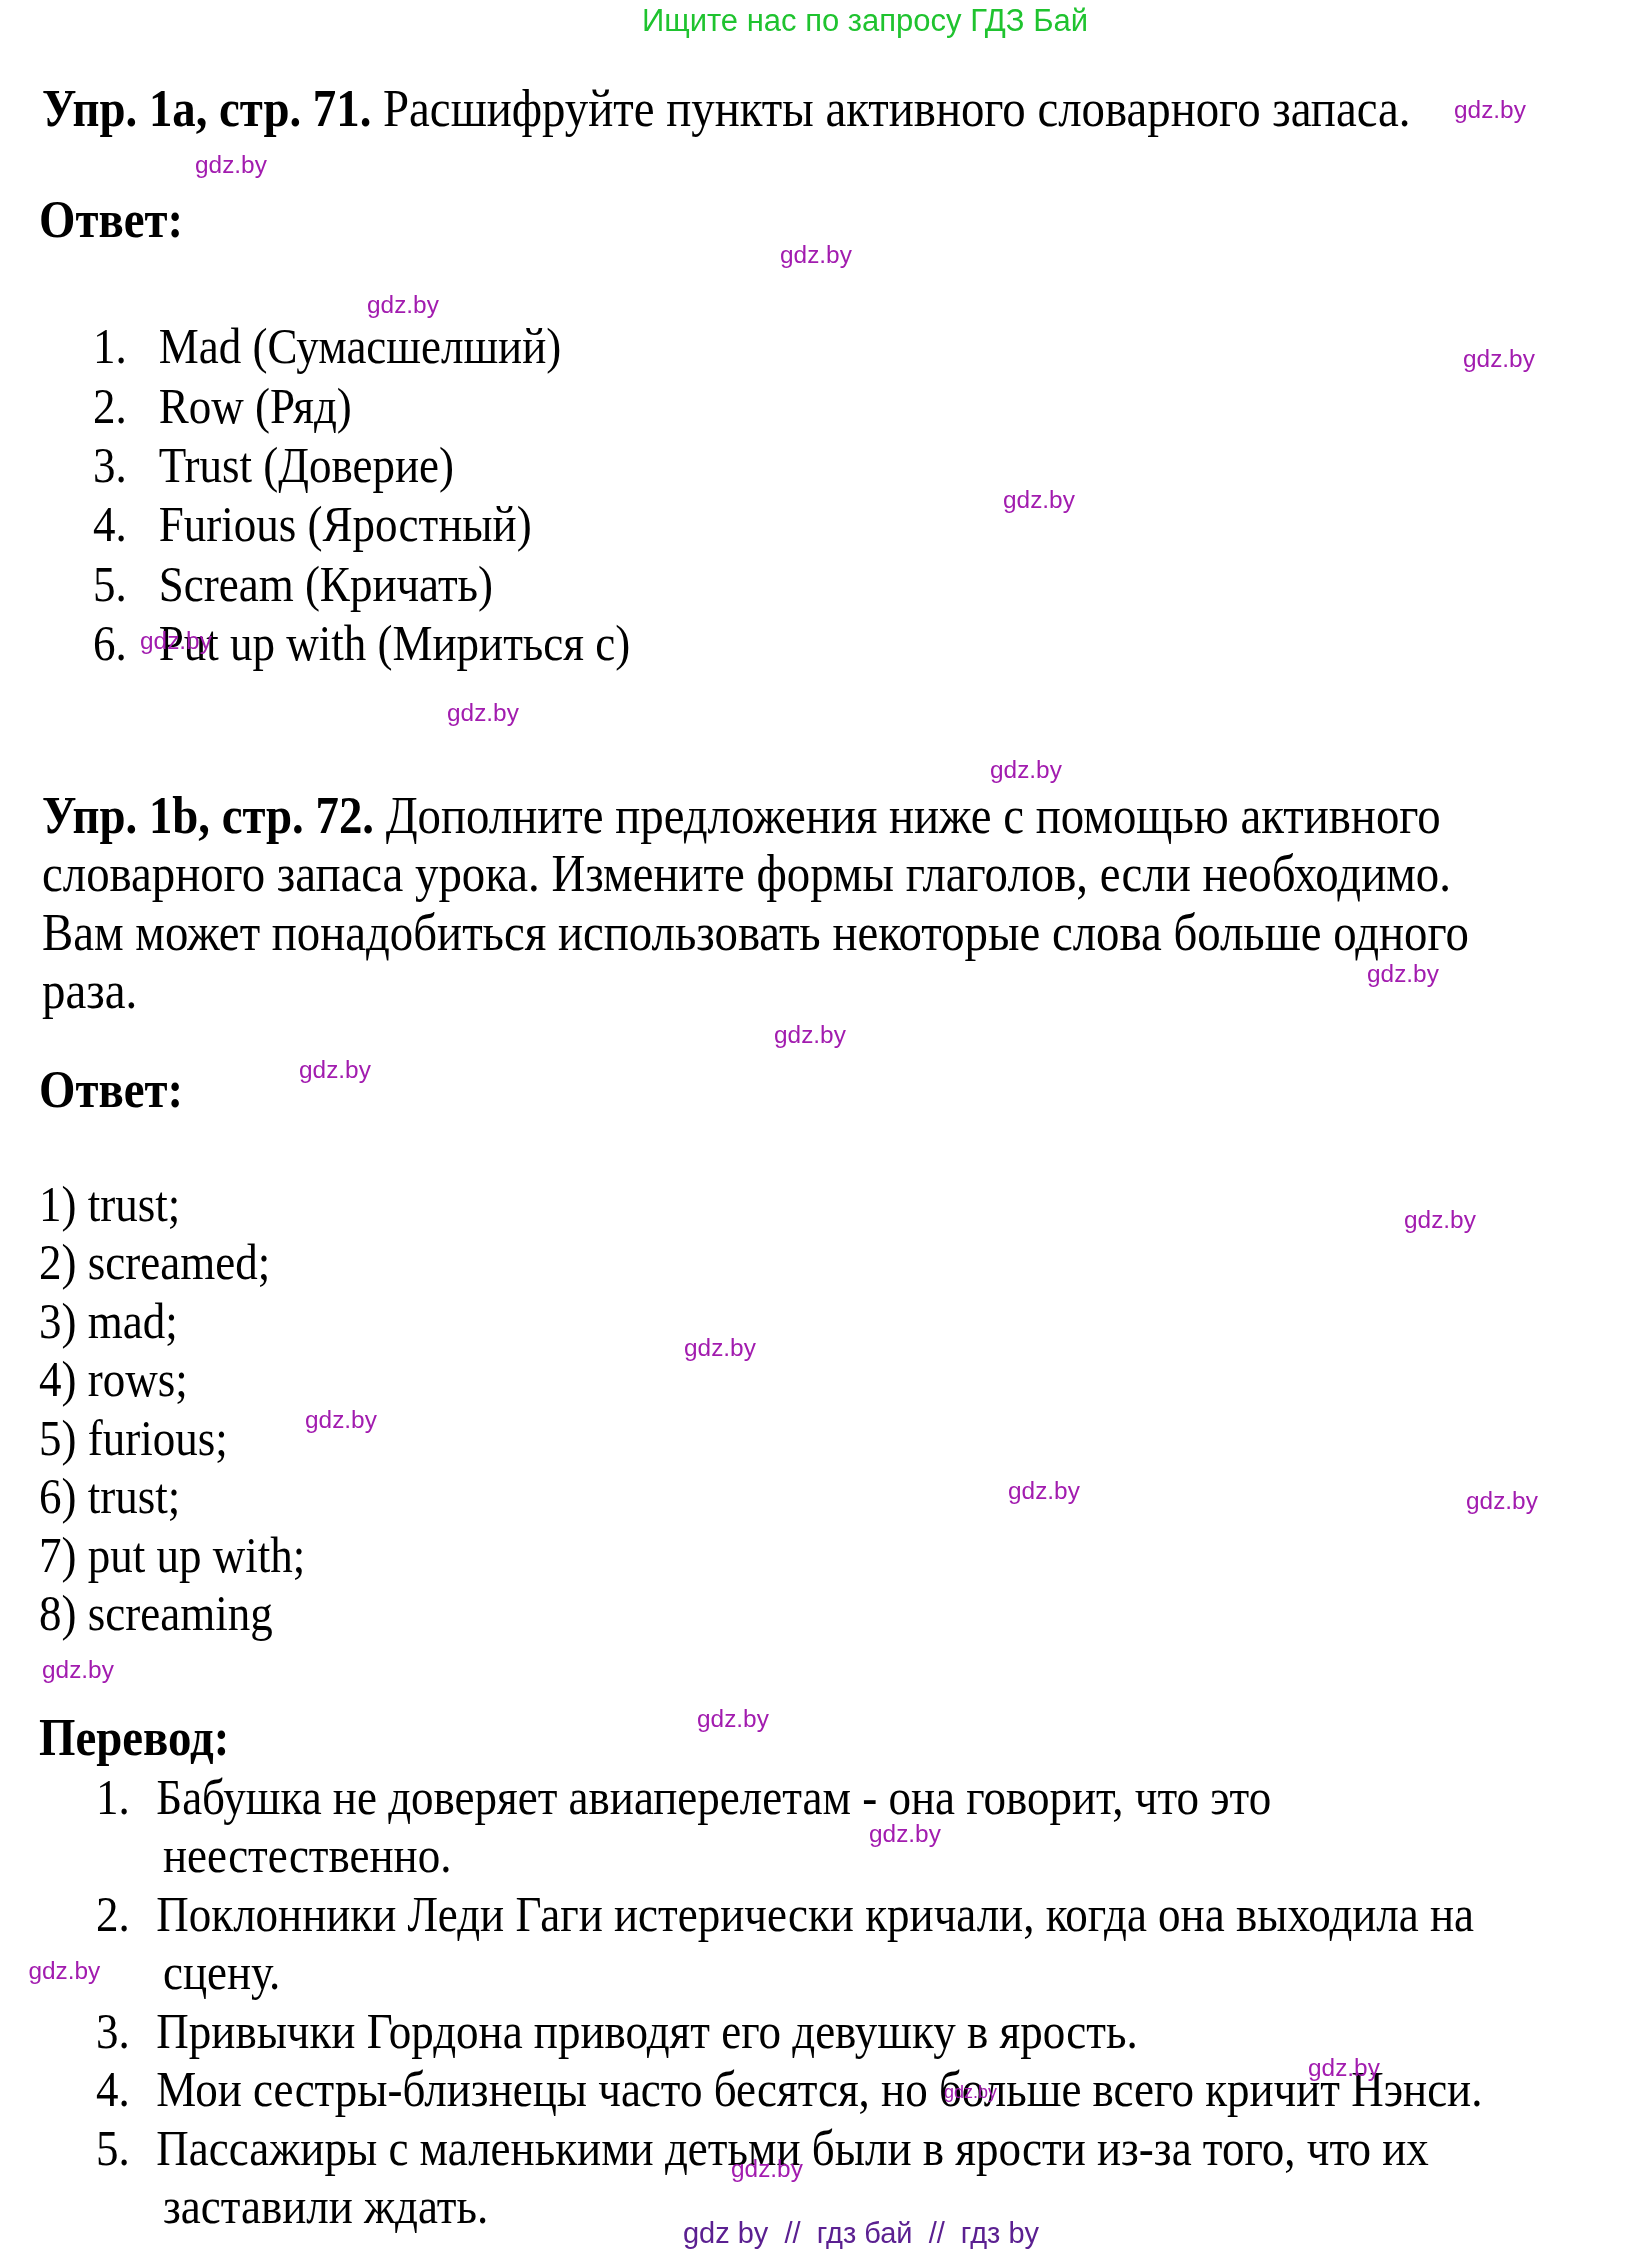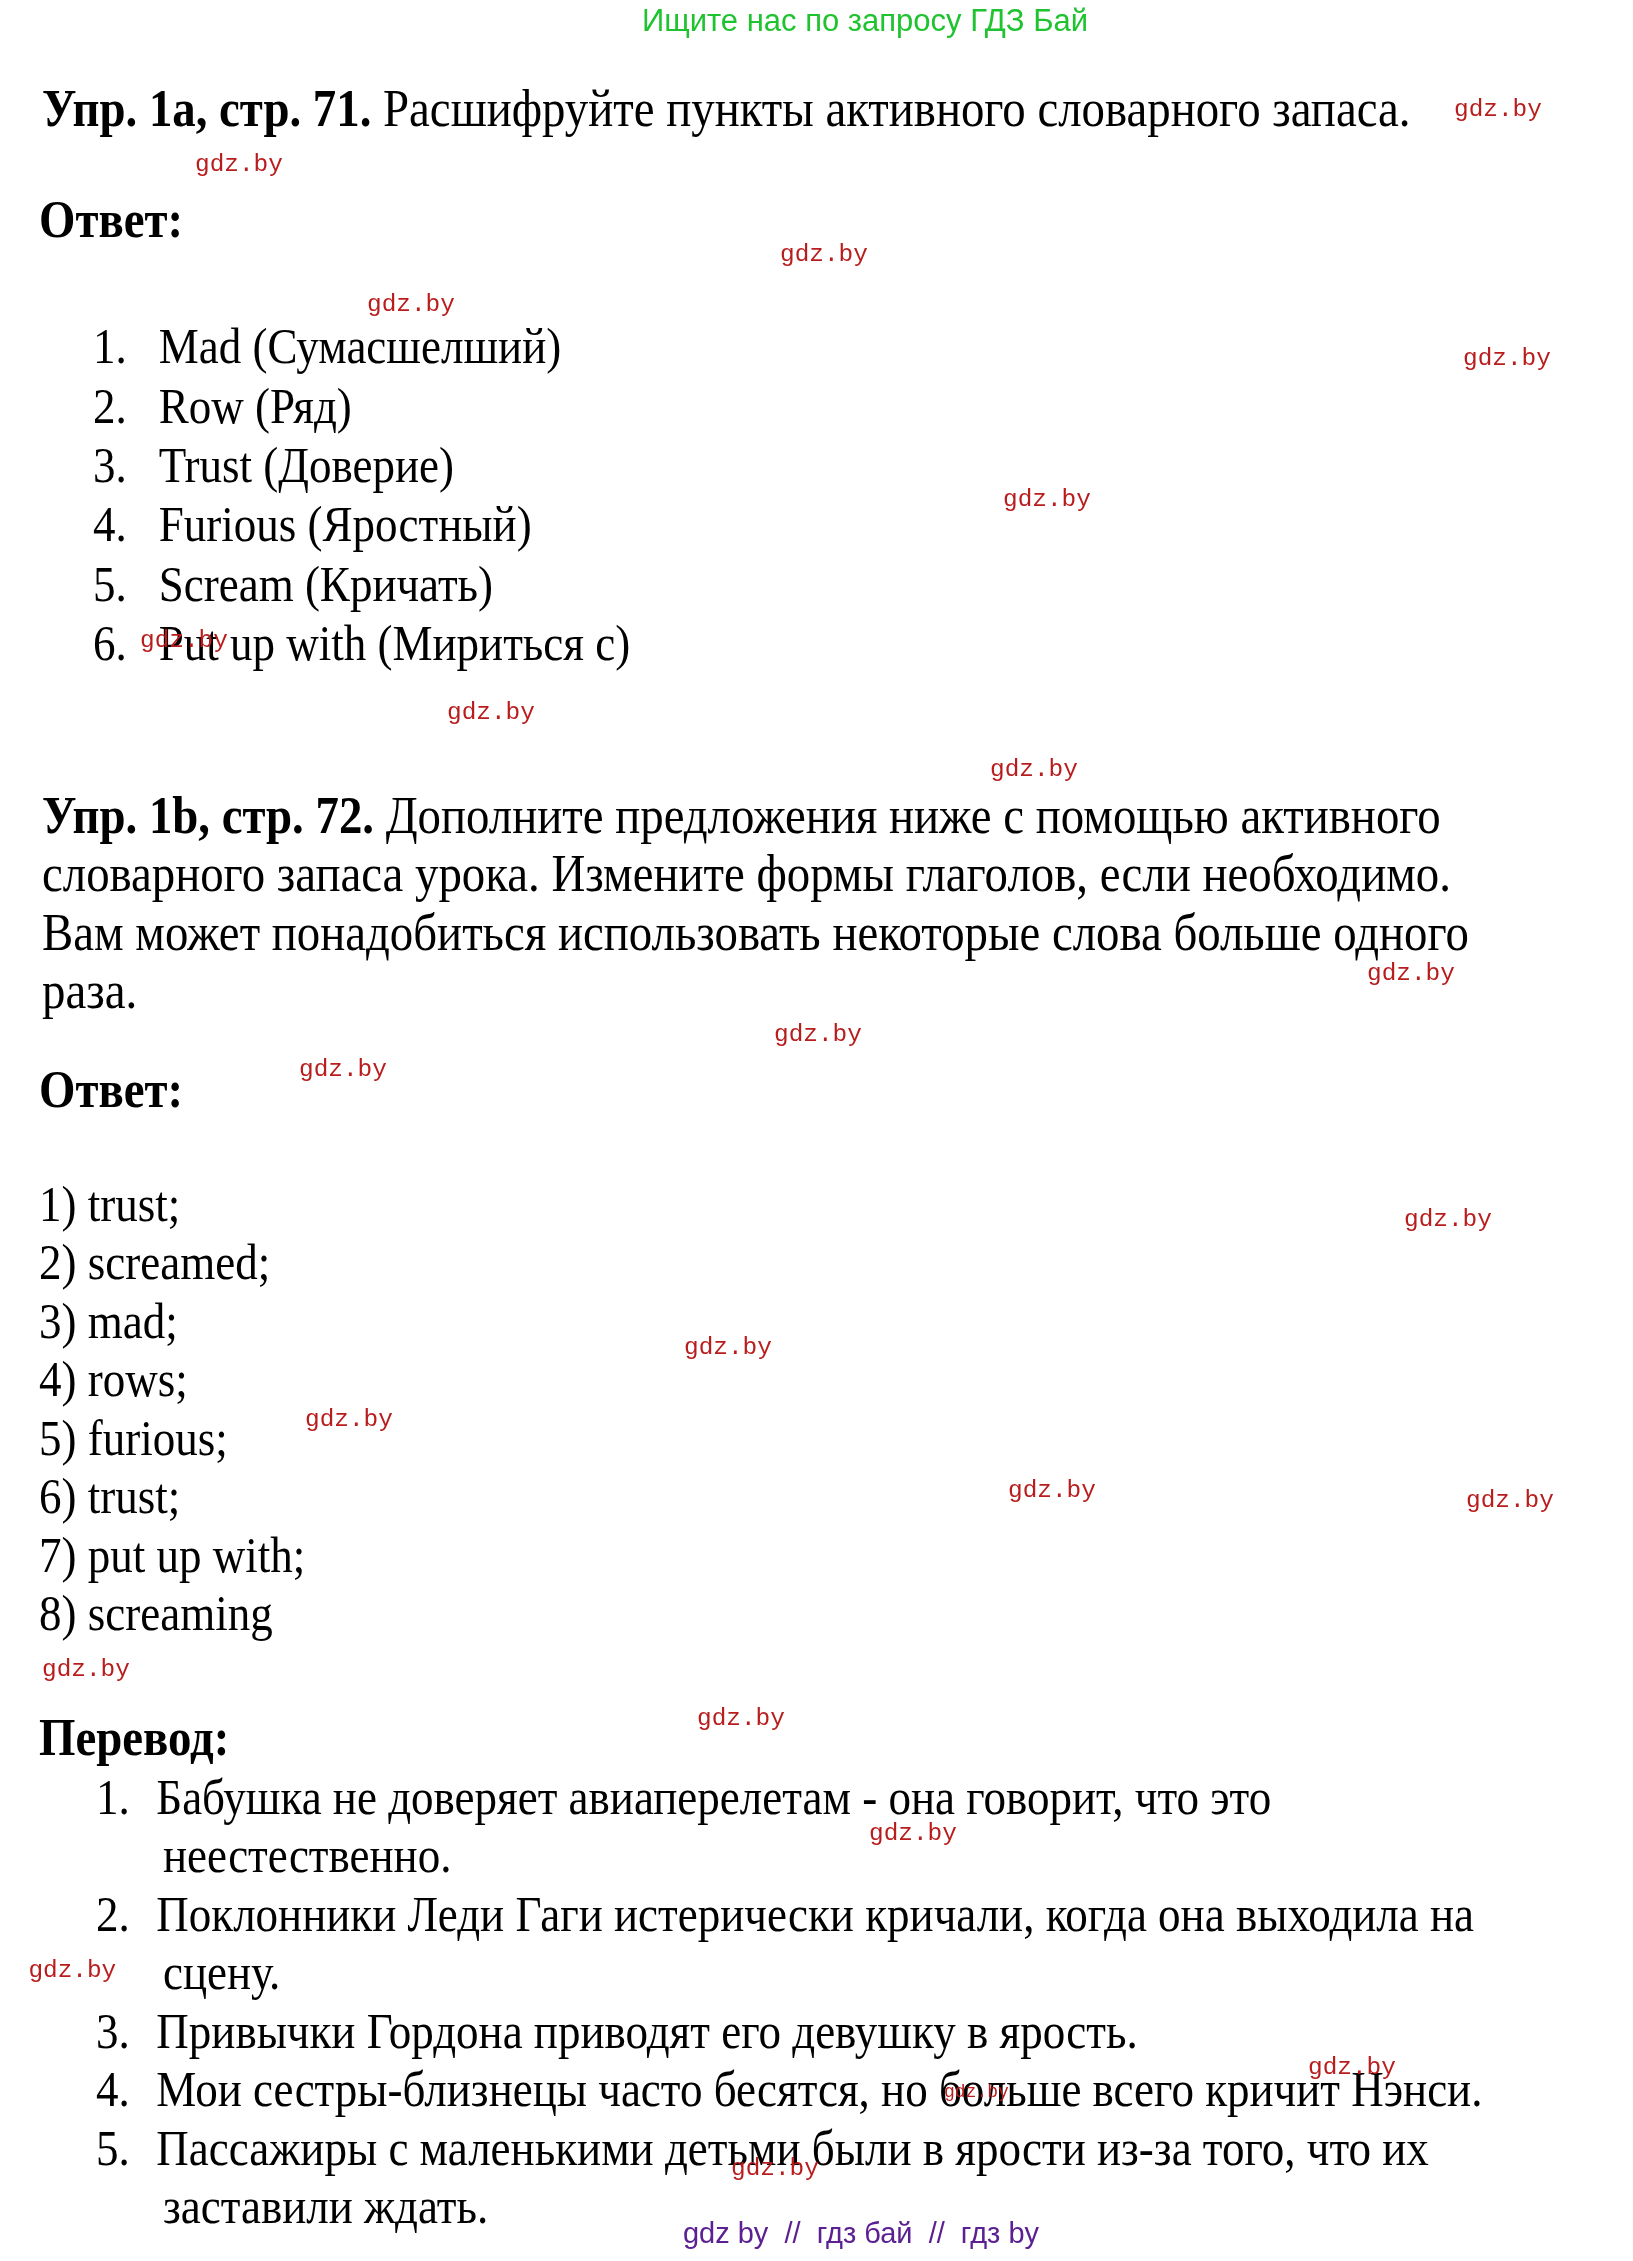--- a/index.html
+++ b/index.html
@@ -36,23 +36,23 @@
     line-height: 55px;
     white-space: nowrap;
     transform: scaleX(0.9);
     transform-origin: left top;
   }
   .bold { font-weight: bold; }
   .num6 { display: inline-block; min-width: 73px; }
   .numT { display: inline-block; min-width: 67px; }
   .wm {
     position: absolute;
-    font-family: Liberation Mono, monospace;
+    font-family: Liberation Sans, sans-serif;
     font-size: 24.4px;
-    color: #b91c1c;
+    color: #a21caf;
     white-space: nowrap;
   }
   .wm-sm { font-size: 18px; }
 </style>
 </head>
 <body>
 
 <div class="page">
 
   <div class="banner promo" style="color: rgb(31, 195, 47); padding-left: 48px;">Ищите нас по запросу ГДЗ Бай</div>

